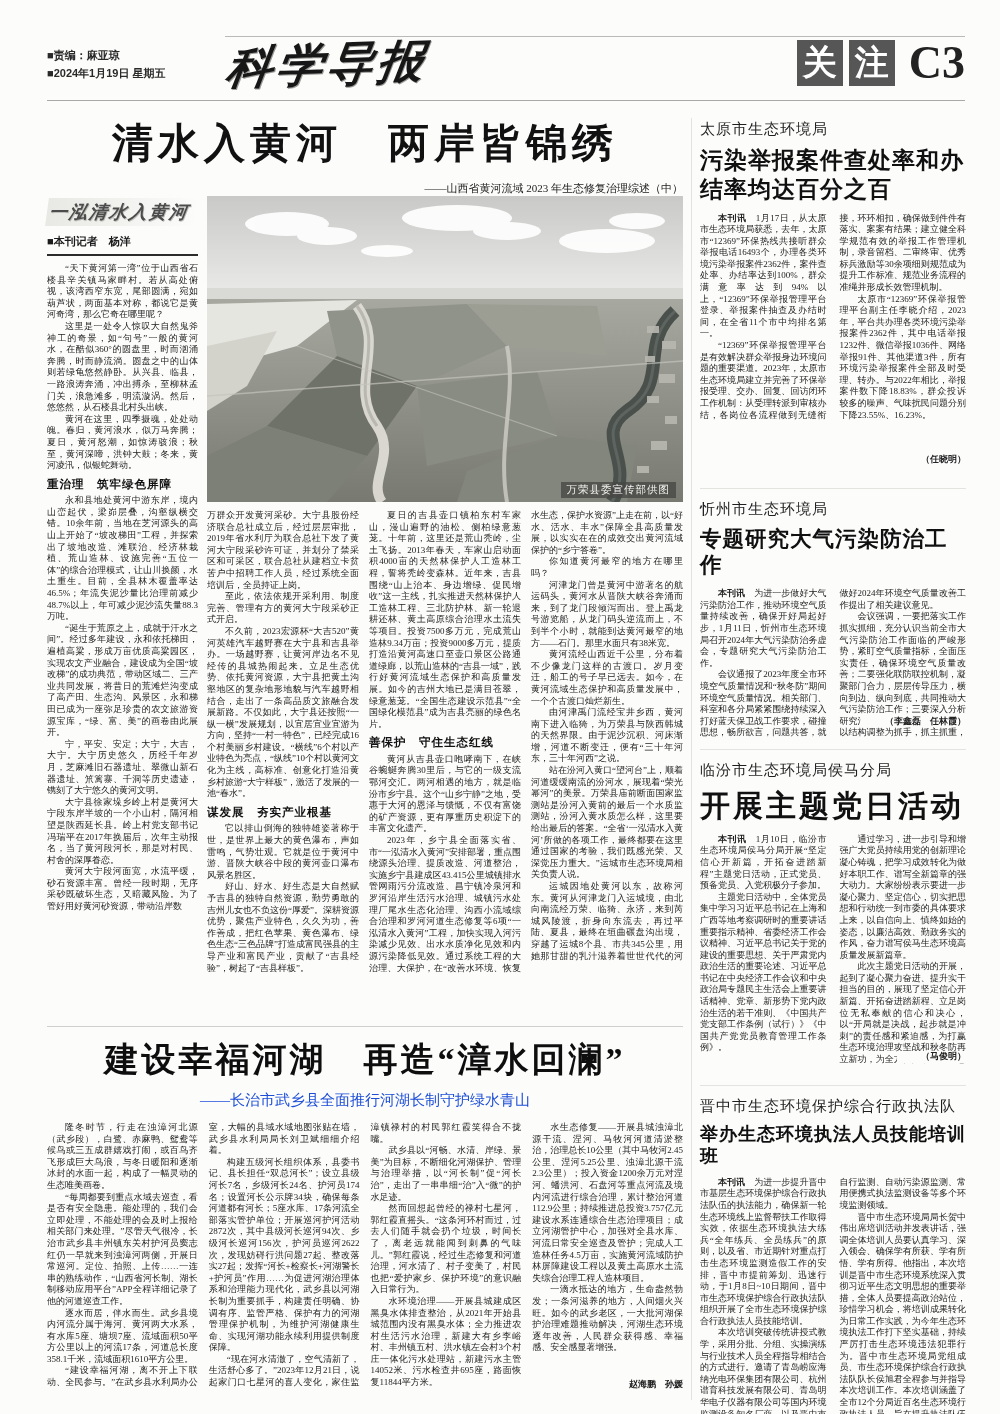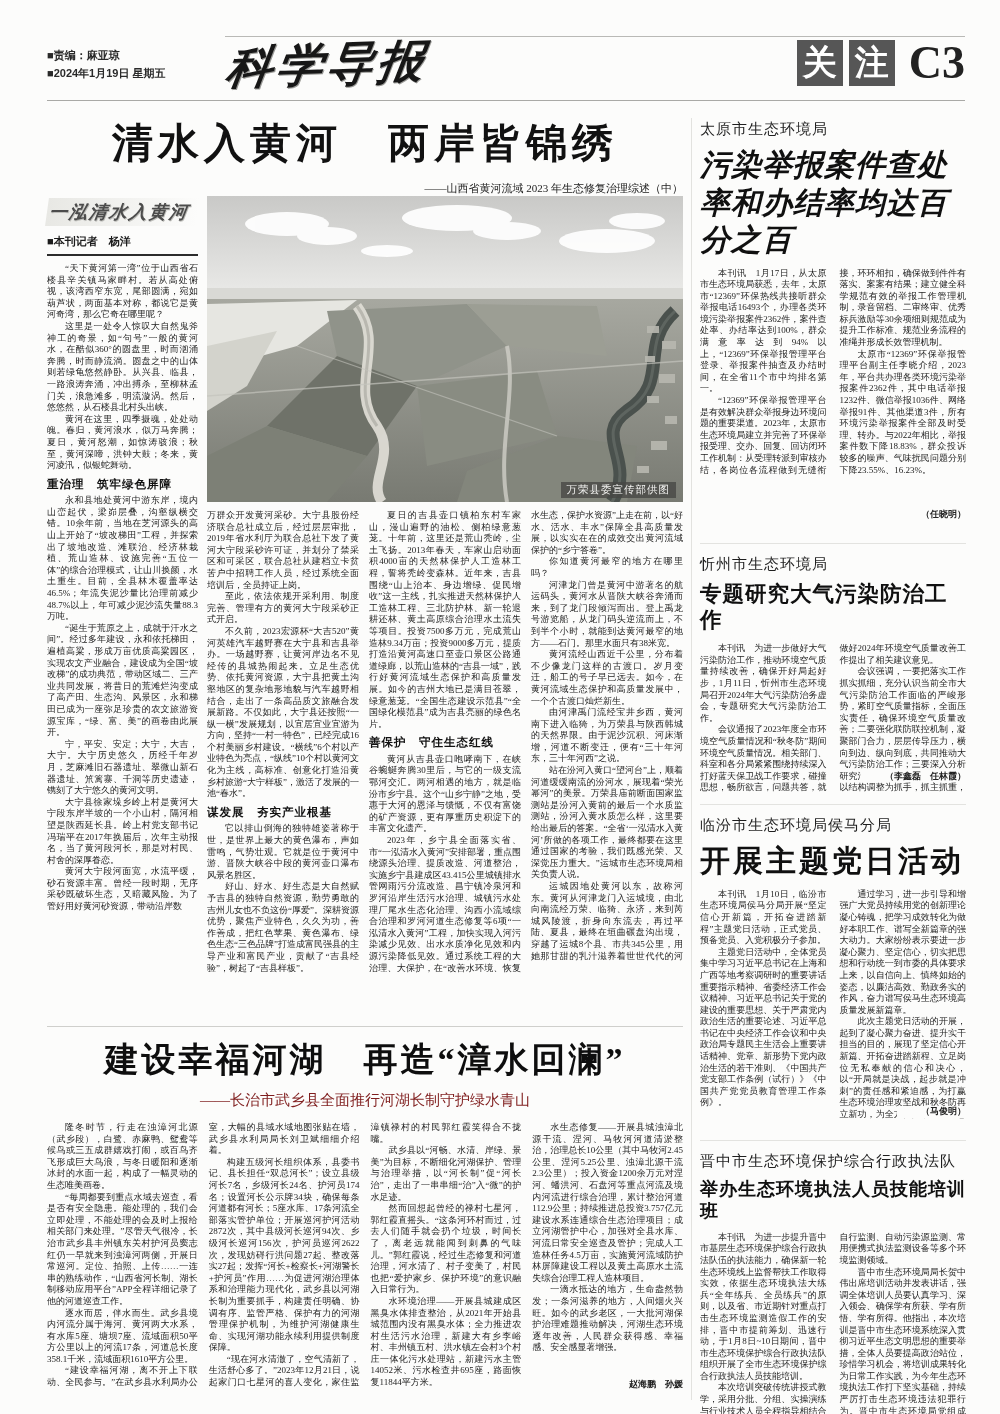--- a/index.html
+++ b/index.html
@@ -45,37 +45,37 @@
   
   .vdivider{position:absolute;left:691px;top:118px;bottom:14px;border-left:1px solid #e2e2df;}
   
   .sidebar{position:absolute;left:700px;top:120px;width:266px;}
   .sart{margin-bottom:11px;padding-bottom:9px;border-bottom:1px solid #e3e3e0;}
   .sart:last-child{border-bottom:none;}
   .kicker{font-size:15px;color:#1f1f1f;font-family:"Liberation Sans","DejaVu Sans",sans-serif;
           margin-bottom:7px;letter-spacing:1px;}
   .shead{font-weight:900;font-family:"Liberation Sans","DejaVu Sans",sans-serif;color:#101010;
          line-height:1.25;margin-bottom:9px;letter-spacing:1px;}
-  .shead.h-a{font-size:30px;font-style:italic;}
+  .shead.h-a{font-size:23px;}
   .shead.h-b{font-size:21.5px;}
   .shead.h-c{font-size:30px;letter-spacing:3px;}
   .shead.h-d{font-size:18px;}
   .sbody{column-count:2;column-gap:13px;overflow:hidden;position:relative;}
   .sbody.b-a{height:266px;}
   .sbody.b-b{height:152px;}
   .sbody.b-c{height:242px;}
   .sbody.b-d{height:300px;}
-  .lead{font-weight:normal;font-family:"Liberation Sans",sans-serif;margin-top:44px;}
+  .lead{font-weight:bold;font-family:"Liberation Sans",sans-serif;margin-top:44px;}
   .byl{position:absolute;right:0;bottom:13px;margin:0;text-indent:0;font-weight:bold;background:#fcfcfb;
        padding-left:6px;font-family:Liberation Serif, serif;}
   
   .bottom{position:absolute;left:47px;top:1026px;width:636px;border-top:1px solid #cfcfcc;padding-top:8px;}
   .bottom h2{margin:2px 0 8px;text-align:center;font-size:34px;font-weight:900;letter-spacing:3px;
              color:#0e0e0e;font-family:"Liberation Serif","DejaVu Serif",serif;}
-  .bottom .sub{text-align:center;font-size:15px;margin-bottom:12px;color:#7f1d1d;}
+  .bottom .sub{text-align:center;font-size:15px;margin-bottom:12px;color:#1d4ed8;}
   .bbody{column-count:4;column-gap:11px;height:282px;overflow:hidden;position:relative;}
 </style>
 </head>
 <body>
 
 <div class="page">
 
   <div class="topline"></div>
 
   <header class="hdr">

